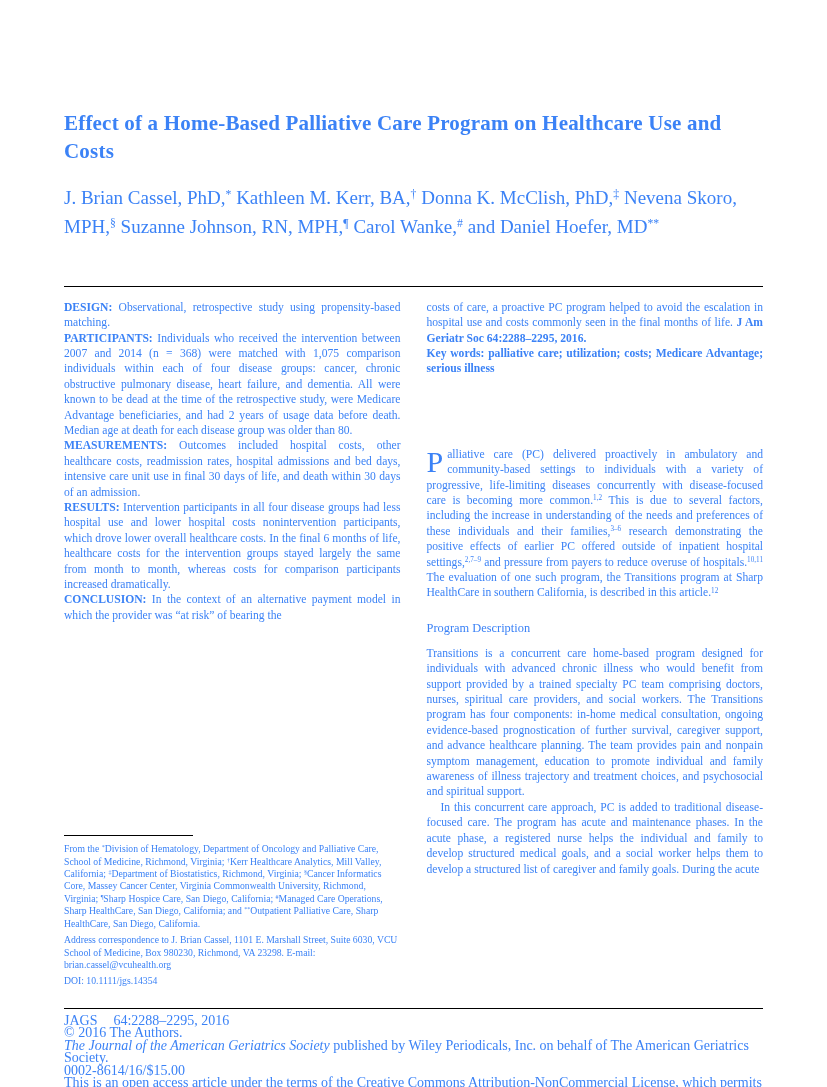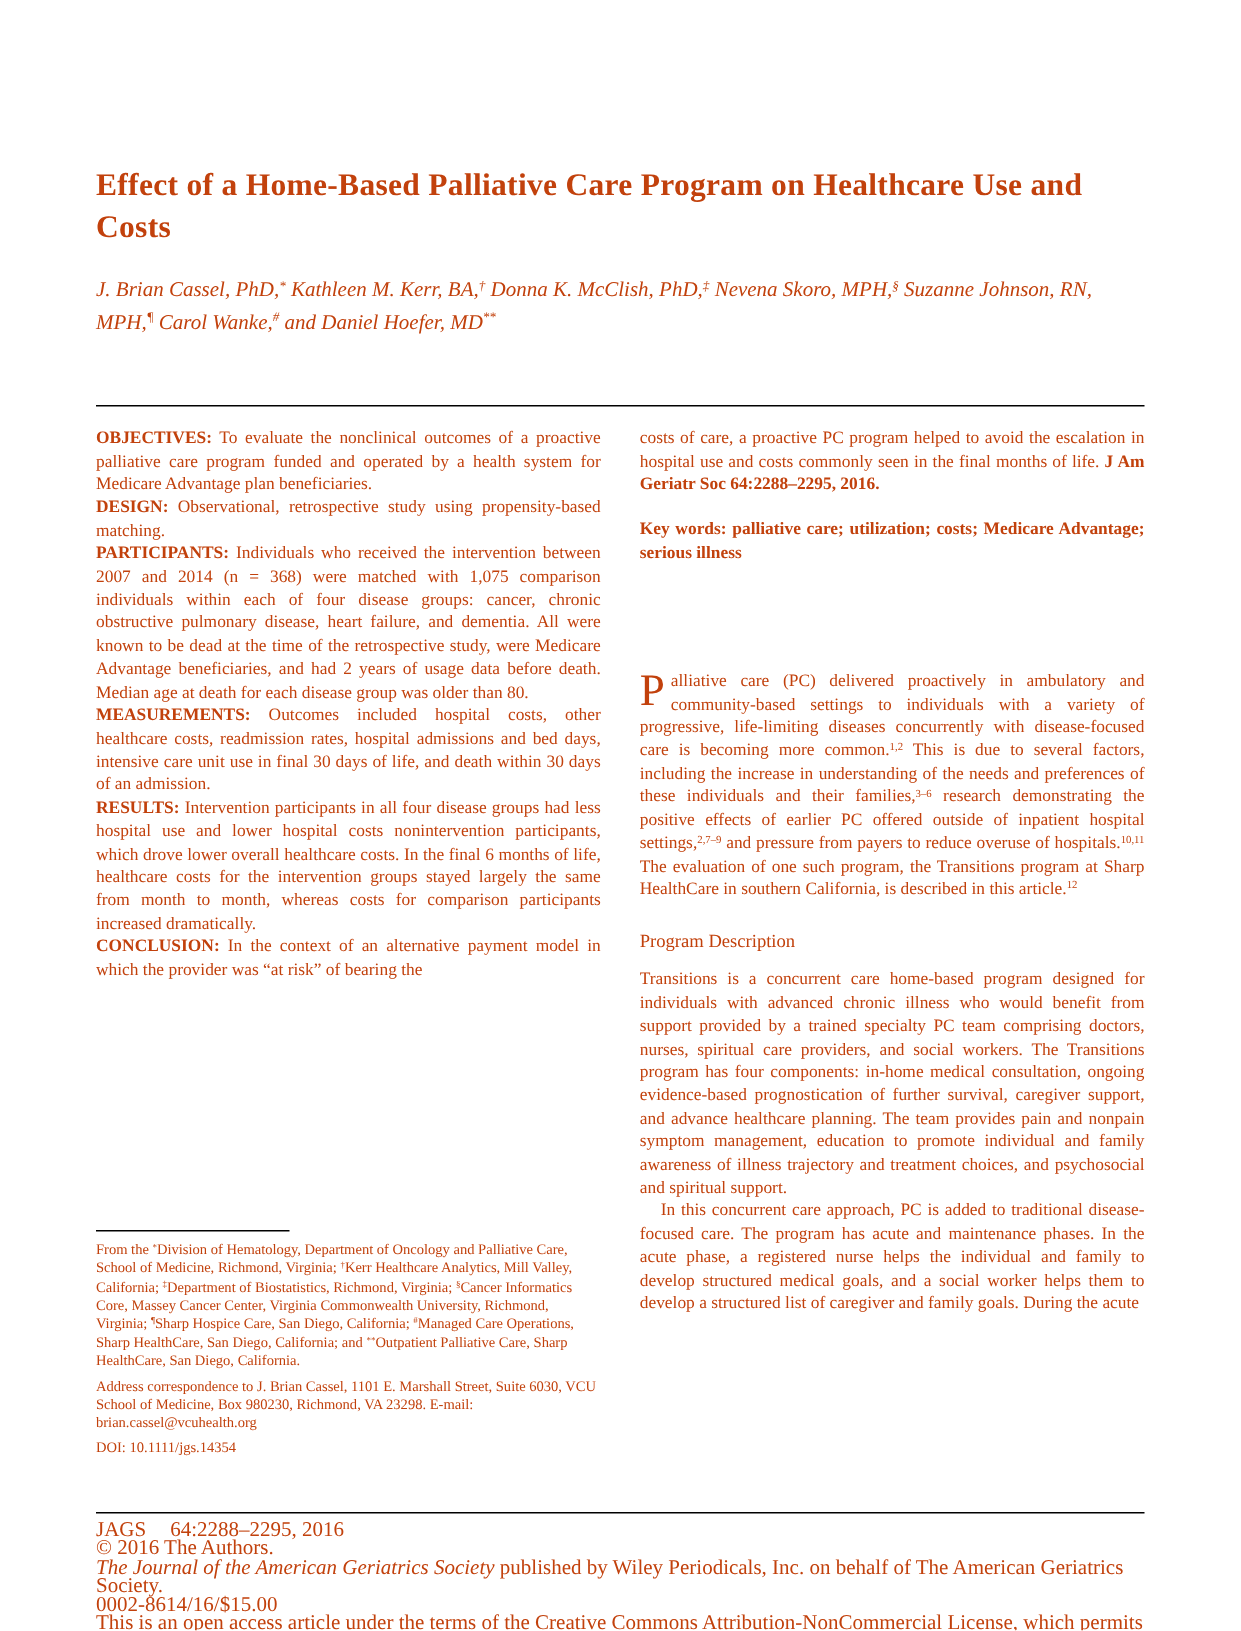--- a/index.html
+++ b/index.html
@@ -3,34 +3,33 @@
 <meta charset="utf-8">
 <style>
   * { margin:0; padding:0; box-sizing:border-box; }
   html, body { background:#ffffff; }
   body { font-family:"Liberation Serif", serif; }
   .page {
     position:relative;
     width:813px; height:1087px;
     margin:0 auto;
     background:#ffffff;
-    color:#c2410c;
+    color:#3b82f6;
     padding:110px 57px 0 57px;
     overflow:hidden;
   }
   .title {
     font-size:21px;
     font-weight:bold;
     line-height:1.33;
     letter-spacing:0.2px;
   }
   .authors {
     margin-top:17px;
-    font-style:italic;
-    font-size:14px;
+    font-size:19px;
     line-height:1.55;
   }
   .rule { border-top:1px solid #000; height:0; }
   .top-rule { margin-top:44px; }
   .columns {
     display:flex;
     gap:26px;
     margin-top:13px;
     min-height:692px;
   }
@@ -43,21 +42,21 @@
   .abs-label { font-weight:bold; }
   sup { font-size:0.62em; line-height:0; vertical-align:baseline; position:relative; top:-0.5em; }
   .footnotes {
     margin-top:auto;
     font-size:9.7px;
     line-height:12.4px;
     text-align:left;
   }
   .footnotes p { margin-bottom:4px; }
   .fn-rule { width:129px; margin-bottom:7px; }
-  .keywords { font-weight:bold; margin-top:15px; }
+  .keywords { font-weight:bold; margin-top:0; }
   .citation { font-weight:bold; }
   .intro { margin-top:70px; }
   .dropcap {
     float:left;
     font-size:30px;
     line-height:25px;
     padding:2px 4px 0 0;
   }
   .section-heading {
     font-size:12.4px;
@@ -84,21 +83,20 @@
   <h1 class="title">Effect of a Home-Based Palliative Care Program on Healthcare Use and Costs</h1>
 
   <p class="authors">J. Brian Cassel, PhD,<sup>*</sup> Kathleen M. Kerr, BA,<sup>†</sup> Donna K. McClish, PhD,<sup>‡</sup> Nevena Skoro, MPH,<sup>§</sup> Suzanne Johnson, RN, MPH,<sup>¶</sup> Carol Wanke,<sup>#</sup> and Daniel Hoefer, MD<sup>**</sup></p>
 
   <div class="rule top-rule"></div>
 
   <div class="columns">
 
     <div class="col col-left">
       <div class="abstract">
-        <p class="abs"><b class="abs-label">OBJECTIVES:</b> <span>To evaluate the nonclinical outcomes of a proactive palliative care program funded and operated by a health system for Medicare Advantage plan beneficiaries.</span></p>
         <p class="abs"><b class="abs-label">DESIGN:</b> <span>Observational, retrospective study using propensity-based matching.</span></p>
         <p class="abs"><b class="abs-label">PARTICIPANTS:</b> <span>Individuals who received the intervention between 2007 and 2014 (n = 368) were matched with 1,075 comparison individuals within each of four disease groups: cancer, chronic obstructive pulmonary disease, heart failure, and dementia. All were known to be dead at the time of the retrospective study, were Medicare Advantage beneficiaries, and had 2 years of usage data before death. Median age at death for each disease group was older than 80.</span></p>
         <p class="abs"><b class="abs-label">MEASUREMENTS:</b> <span>Outcomes included hospital costs, other healthcare costs, readmission rates, hospital admissions and bed days, intensive care unit use in final 30 days of life, and death within 30 days of an admission.</span></p>
         <p class="abs"><b class="abs-label">RESULTS:</b> <span>Intervention participants in all four disease groups had less hospital use and lower hospital costs nonintervention participants, which drove lower overall healthcare costs. In the final 6 months of life, healthcare costs for the intervention groups stayed largely the same from month to month, whereas costs for comparison participants increased dramatically.</span></p>
         <p class="abs"><b class="abs-label">CONCLUSION:</b> <span>In the context of an alternative payment model in which the provider was “at risk” of bearing the</span></p>
       </div>
 
       <div class="footnotes">
         <div class="rule fn-rule"></div>
         <p>From the <sup>*</sup>Division of Hematology, Department of Oncology and Palliative Care, School of Medicine, Richmond, Virginia; <sup>†</sup>Kerr Healthcare Analytics, Mill Valley, California; <sup>‡</sup>Department of Biostatistics, Richmond, Virginia; <sup>§</sup>Cancer Informatics Core, Massey Cancer Center, Virginia Commonwealth University, Richmond, Virginia; <sup>¶</sup>Sharp Hospice Care, San Diego, California; <sup>#</sup>Managed Care Operations, Sharp HealthCare, San Diego, California; and <sup>**</sup>Outpatient Palliative Care, Sharp HealthCare, San Diego, California.</p>

